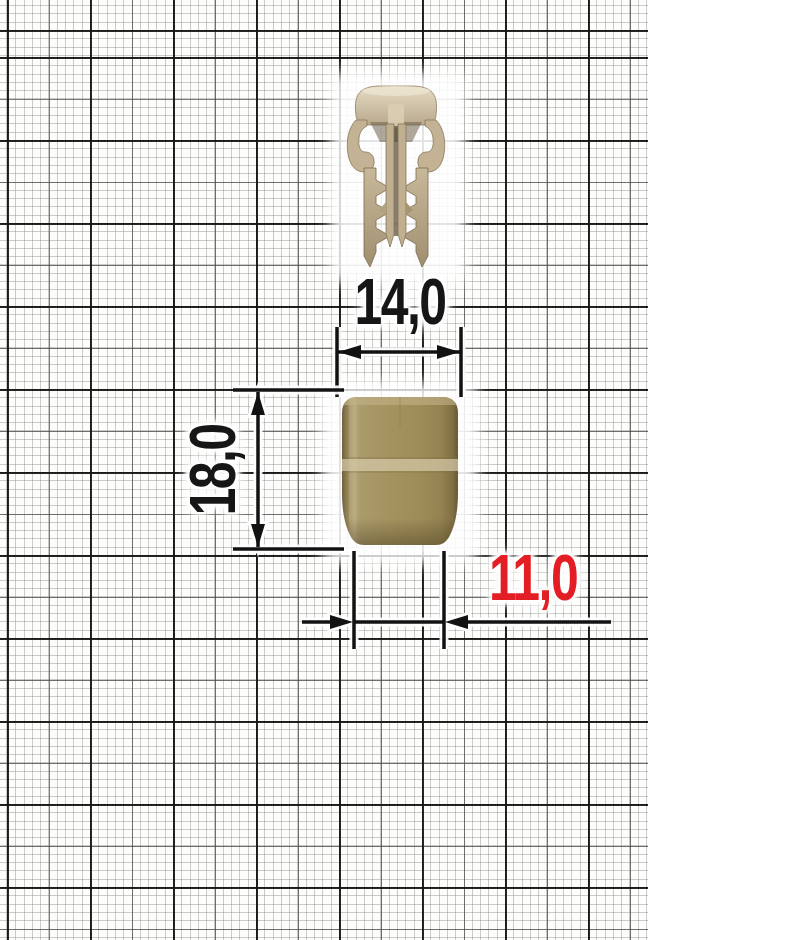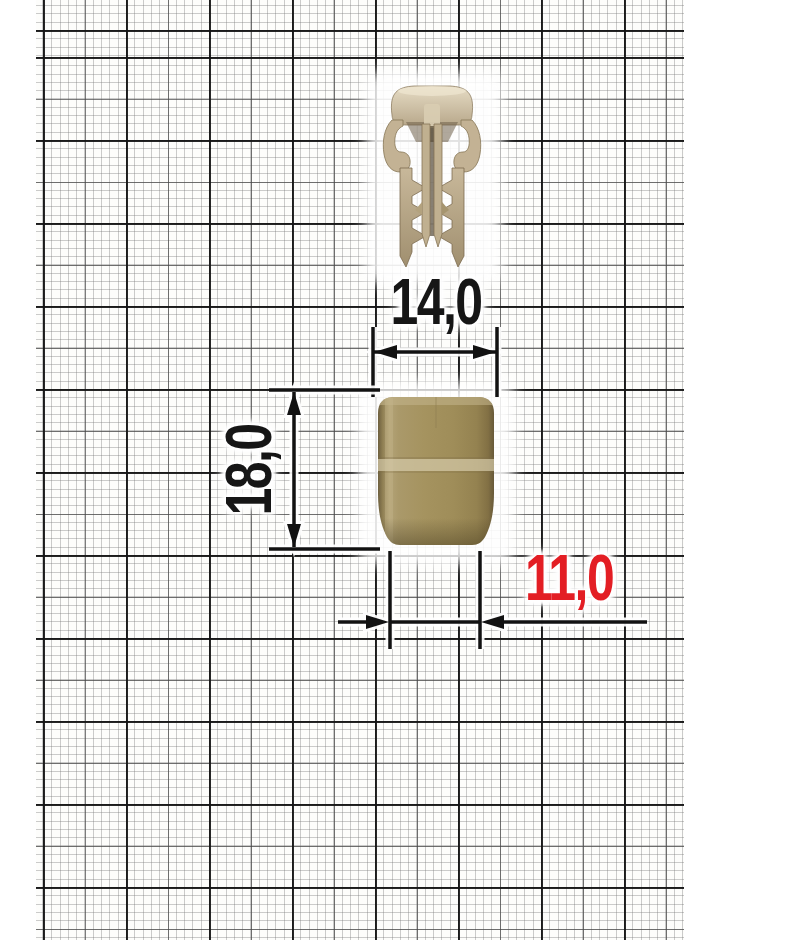--- a/index.html
+++ b/index.html
@@ -13,21 +13,20 @@
       
       repeating-linear-gradient(to right,  rgba(20,20,20,.92) 0 2px, transparent 2px 83px),
       repeating-linear-gradient(to bottom, rgba(20,20,20,.92) 0 2px, transparent 2px 83px),
       
       repeating-linear-gradient(to right,  rgba(70,70,70,.70) 0 1.4px, transparent 1.4px 41.5px),
       repeating-linear-gradient(to bottom, rgba(70,70,70,.70) 0 1.4px, transparent 1.4px 41.5px),
       
       repeating-linear-gradient(to right,  rgba(120,120,120,.38) 0 1px, transparent 1px 8.3px),
       repeating-linear-gradient(to bottom, rgba(120,120,120,.38) 0 1px, transparent 1px 8.3px);
     background-position:7px 57px,7px 57px,7px 57px,7px 57px,7px 57px,7px 57px;
-    margin-left:36px;
   }
 
   
   .halo{position:absolute;background:#fff;filter:blur(7px);opacity:.88;border-radius:10px;}
   #halo-clip{left:330px;top:72px;width:136px;height:212px;}
   #halo-cyl{left:322px;top:382px;width:156px;height:182px;}
 
   svg.overlay{position:absolute;left:0;top:0;}
 
   

